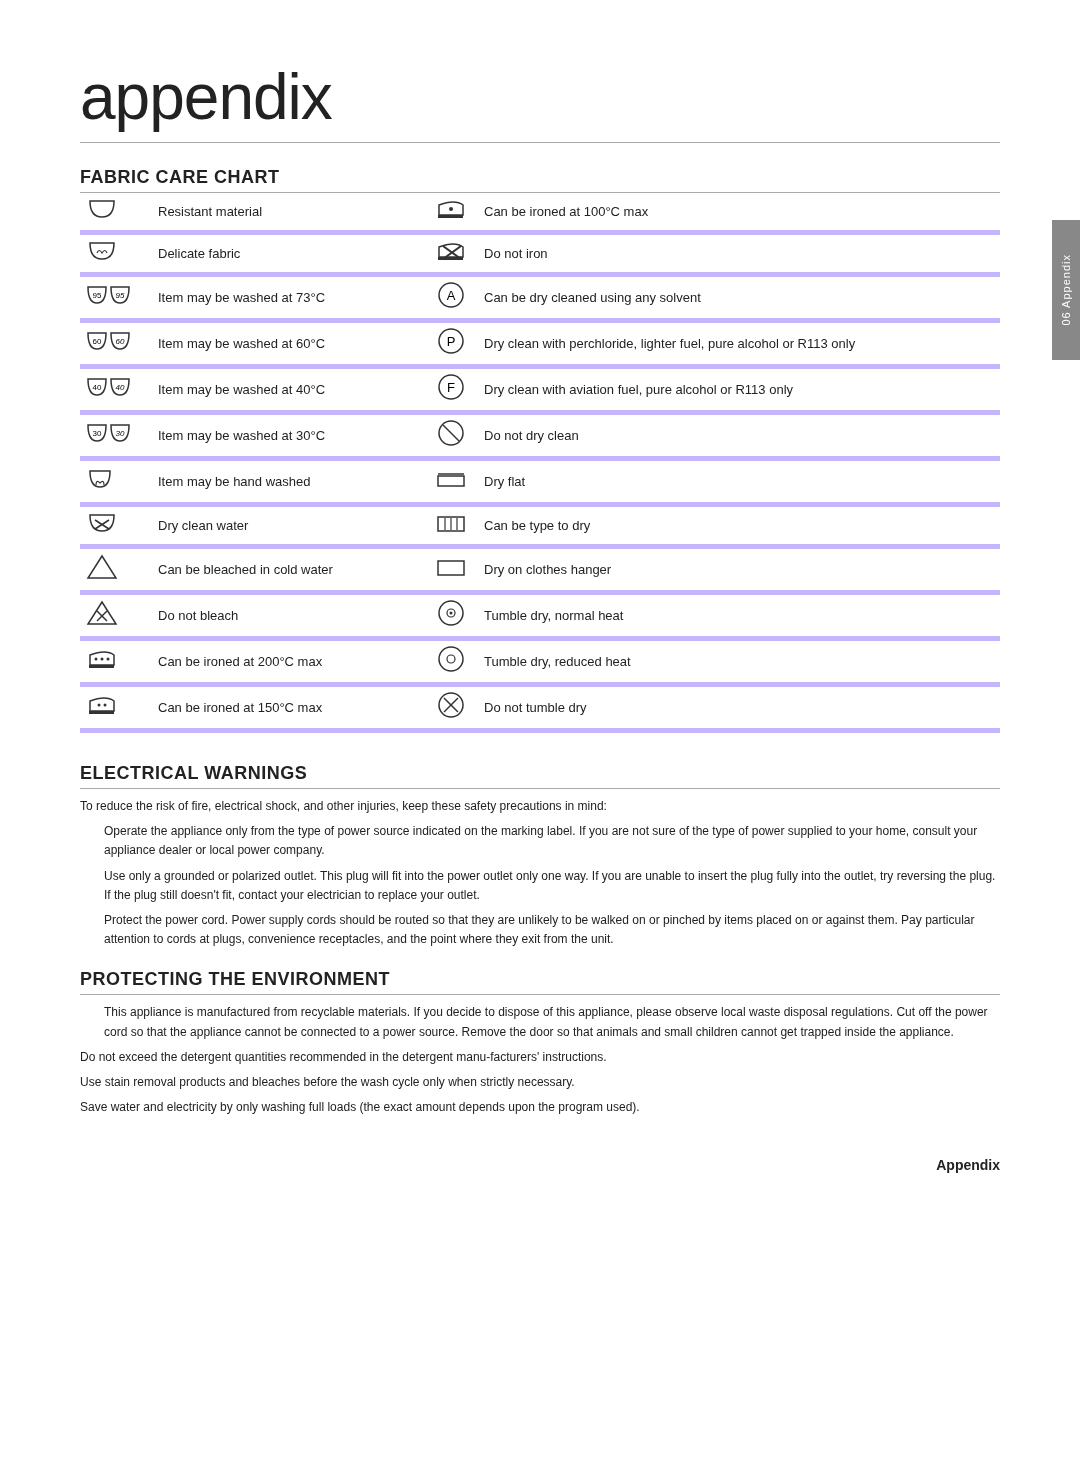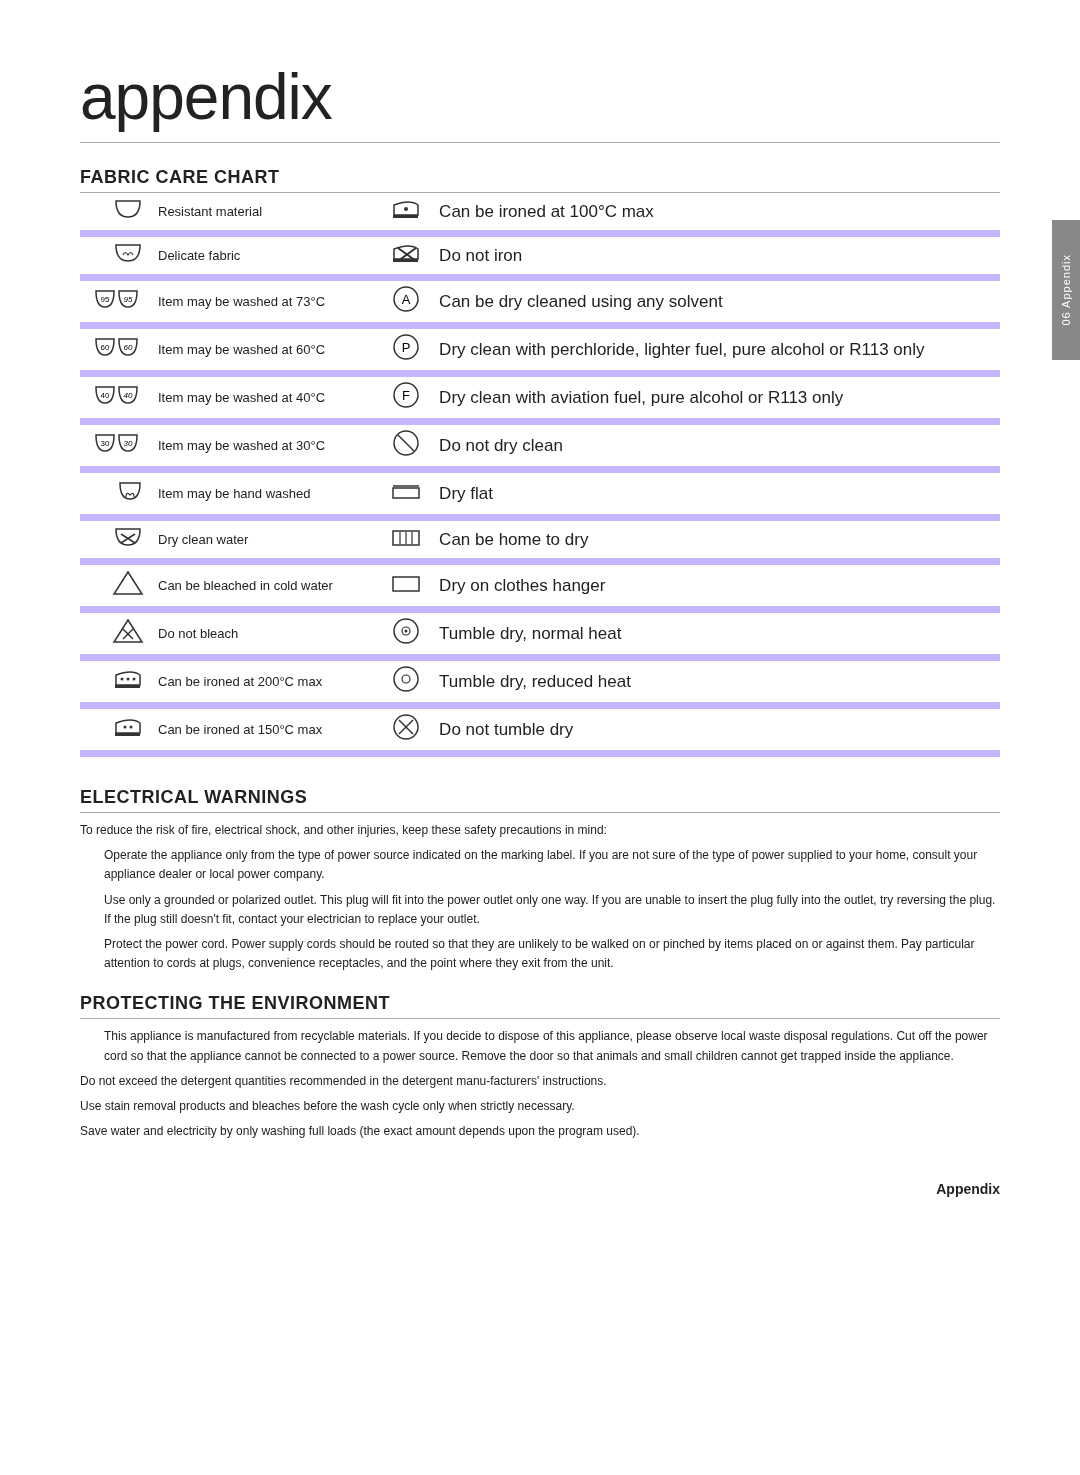--- a/index.html
+++ b/index.html
@@ -70,41 +70,41 @@
     
     .care-chart {
       width: 100%;
       border-collapse: collapse;
       font-size: 13px;
       margin-bottom: 30px;
     }
     .care-chart td {
       padding: 4px 6px;
       vertical-align: middle;
-      border-bottom: 7px solid #c4b5fd;
+      border-bottom: 5px solid #c4b5fd;
     }
     .care-chart .icon-cell {
       width: 70px;
-      text-align: right;
+      text-align: left;
       font-size: 18px;
       white-space: nowrap;
     }
     .care-chart .label-cell {
       padding-left: 8px;
       padding-right: 20px;
       font-size: 13px;
     }
     .care-chart .icon-cell2 {
       width: 50px;
       text-align: center;
       font-size: 18px;
     }
     .care-chart .label-cell2 {
       padding-left: 8px;
-      font-size: 17px;
+      font-size: 13px;
       margin-left: 24px;
     }
 
     
     .section-body {
       font-size: 12px;
       line-height: 1.6;
       margin-top: 8px;
     }
     .section-body p {
@@ -297,21 +297,21 @@
           <td class="label-cell">Dry clean water</td>
           <td class="icon-cell2">
             
             <svg width="32" height="24" viewBox="0 0 32 24">
               <rect x="3" y="6" width="26" height="14" fill="none" stroke="#333" stroke-width="1.5"></rect>
               <line x1="10" y1="7" x2="10" y2="19" stroke="#333" stroke-width="1.2"></line>
               <line x1="16" y1="7" x2="16" y2="19" stroke="#333" stroke-width="1.2"></line>
               <line x1="22" y1="7" x2="22" y2="19" stroke="#333" stroke-width="1.2"></line>
             </svg>
           </td>
-          <td class="label-cell2">Can be home to dry</td>
+          <td class="label-cell2">Can be type to dry</td>
         </tr>
 
         <tr>
           <td class="icon-cell">
             
             <svg width="32" height="28" viewBox="0 0 32 28">
               <polygon points="16,3 30,25 2,25" fill="none" stroke="#333" stroke-width="1.5"></polygon>
             </svg>
           </td>
           <td class="label-cell">Can be bleached in cold water</td>

